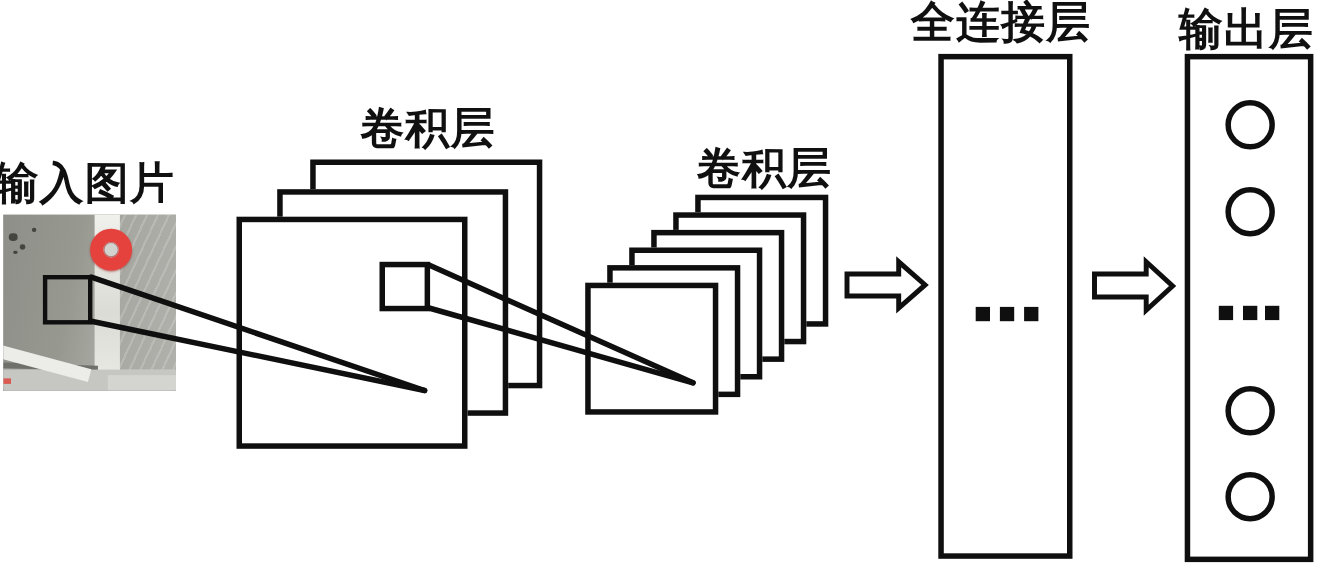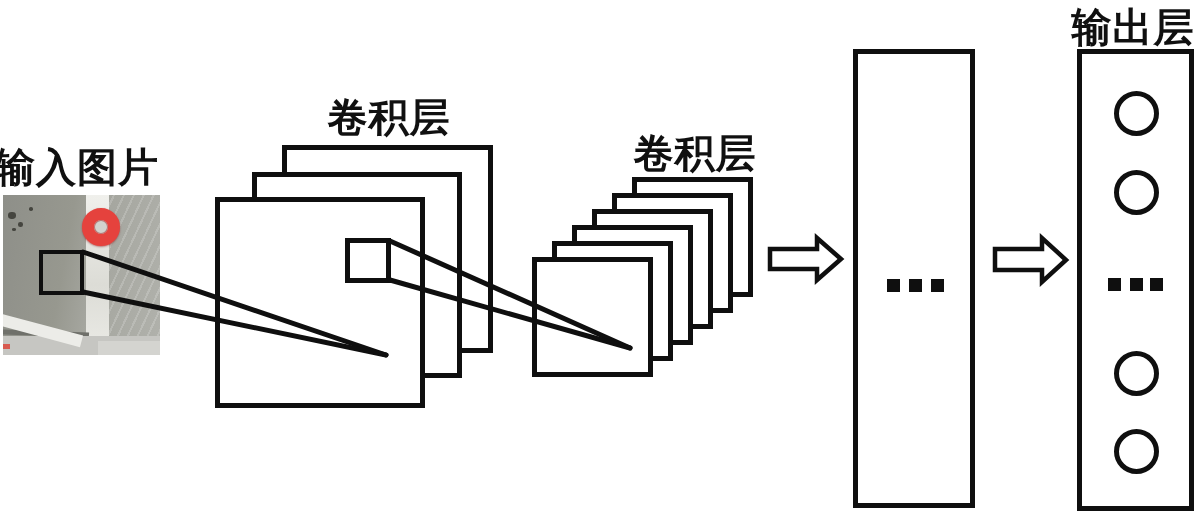--- a/index.html
+++ b/index.html
@@ -89,20 +89,21 @@
     <div class="dot" style="left:1108px;top:278px;"></div>
     <div class="dot" style="left:1130px;top:278px;"></div>
     <div class="dot" style="left:1150px;top:278px;"></div>
   </div>
   <div class="node" style="left:1114px;top:351px;"></div>
   <div class="node" style="left:1114px;top:429px;"></div>
 
   <div class="lbl" style="left:-33px;top:146px;">输入图片</div>
   <div class="lbl" style="left:279px;top:96px;">卷积层</div>
   <div class="lbl" style="left:585px;top:132px;">卷积层</div>
+  <div class="lbl" style="left:800px;top:0px;">全连接层</div>
   <div class="lbl" style="left:1023px;top:6px;">输出层</div>
 
   <svg class="overlay" viewBox="0 0 1200 518">
     <g stroke="#0f0f0f" stroke-width="5" stroke-linecap="round">
       <line x1="83" y1="252" x2="386" y2="355"></line>
       <line x1="83" y1="292" x2="386" y2="355"></line>
       <line x1="390" y1="241" x2="630" y2="348"></line>
       <line x1="390" y1="280" x2="630" y2="348"></line>
     </g>
     <polygon points="770,249 817,249 817,238 841,259 817,280 817,269 770,269" fill="#ffffff" stroke="#0f0f0f" stroke-width="4.5" stroke-linejoin="miter"></polygon>

